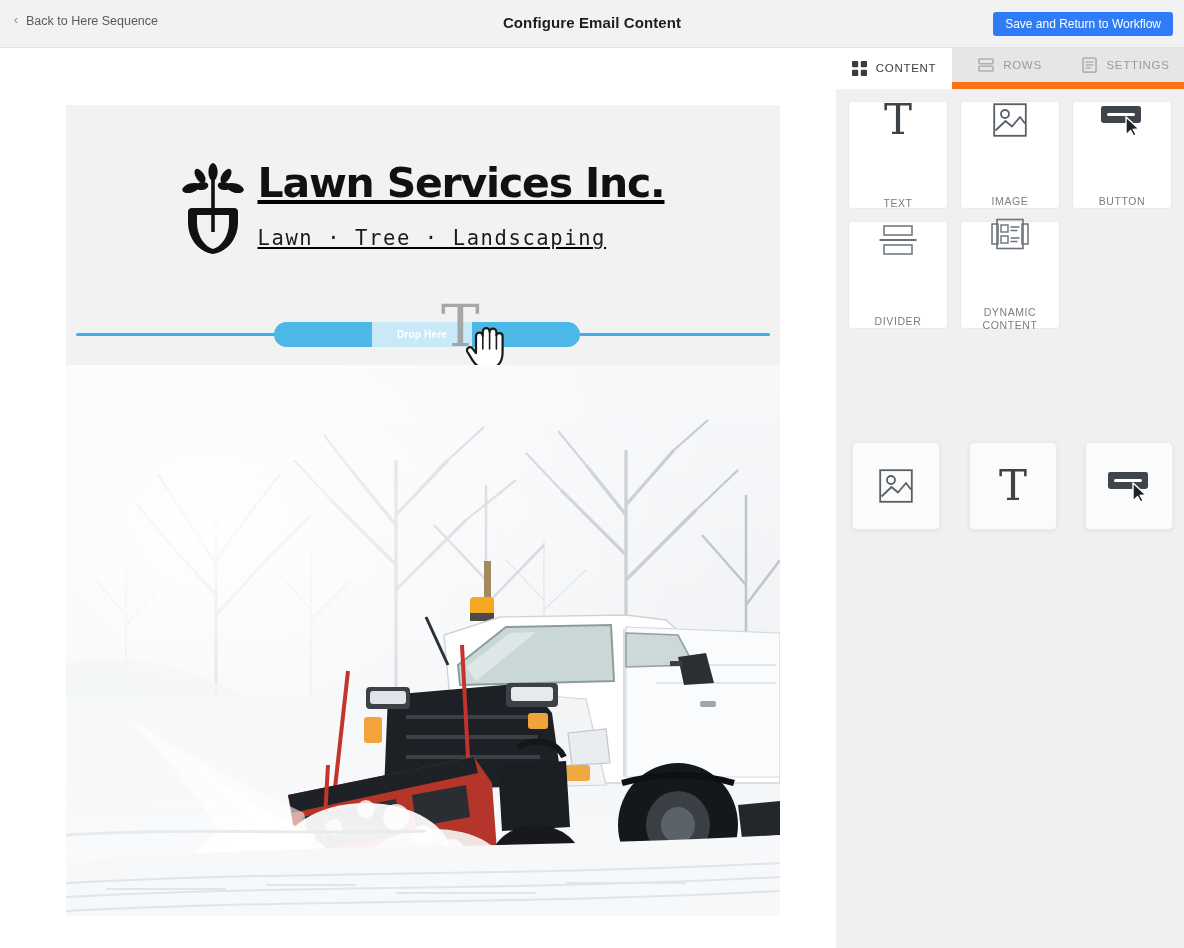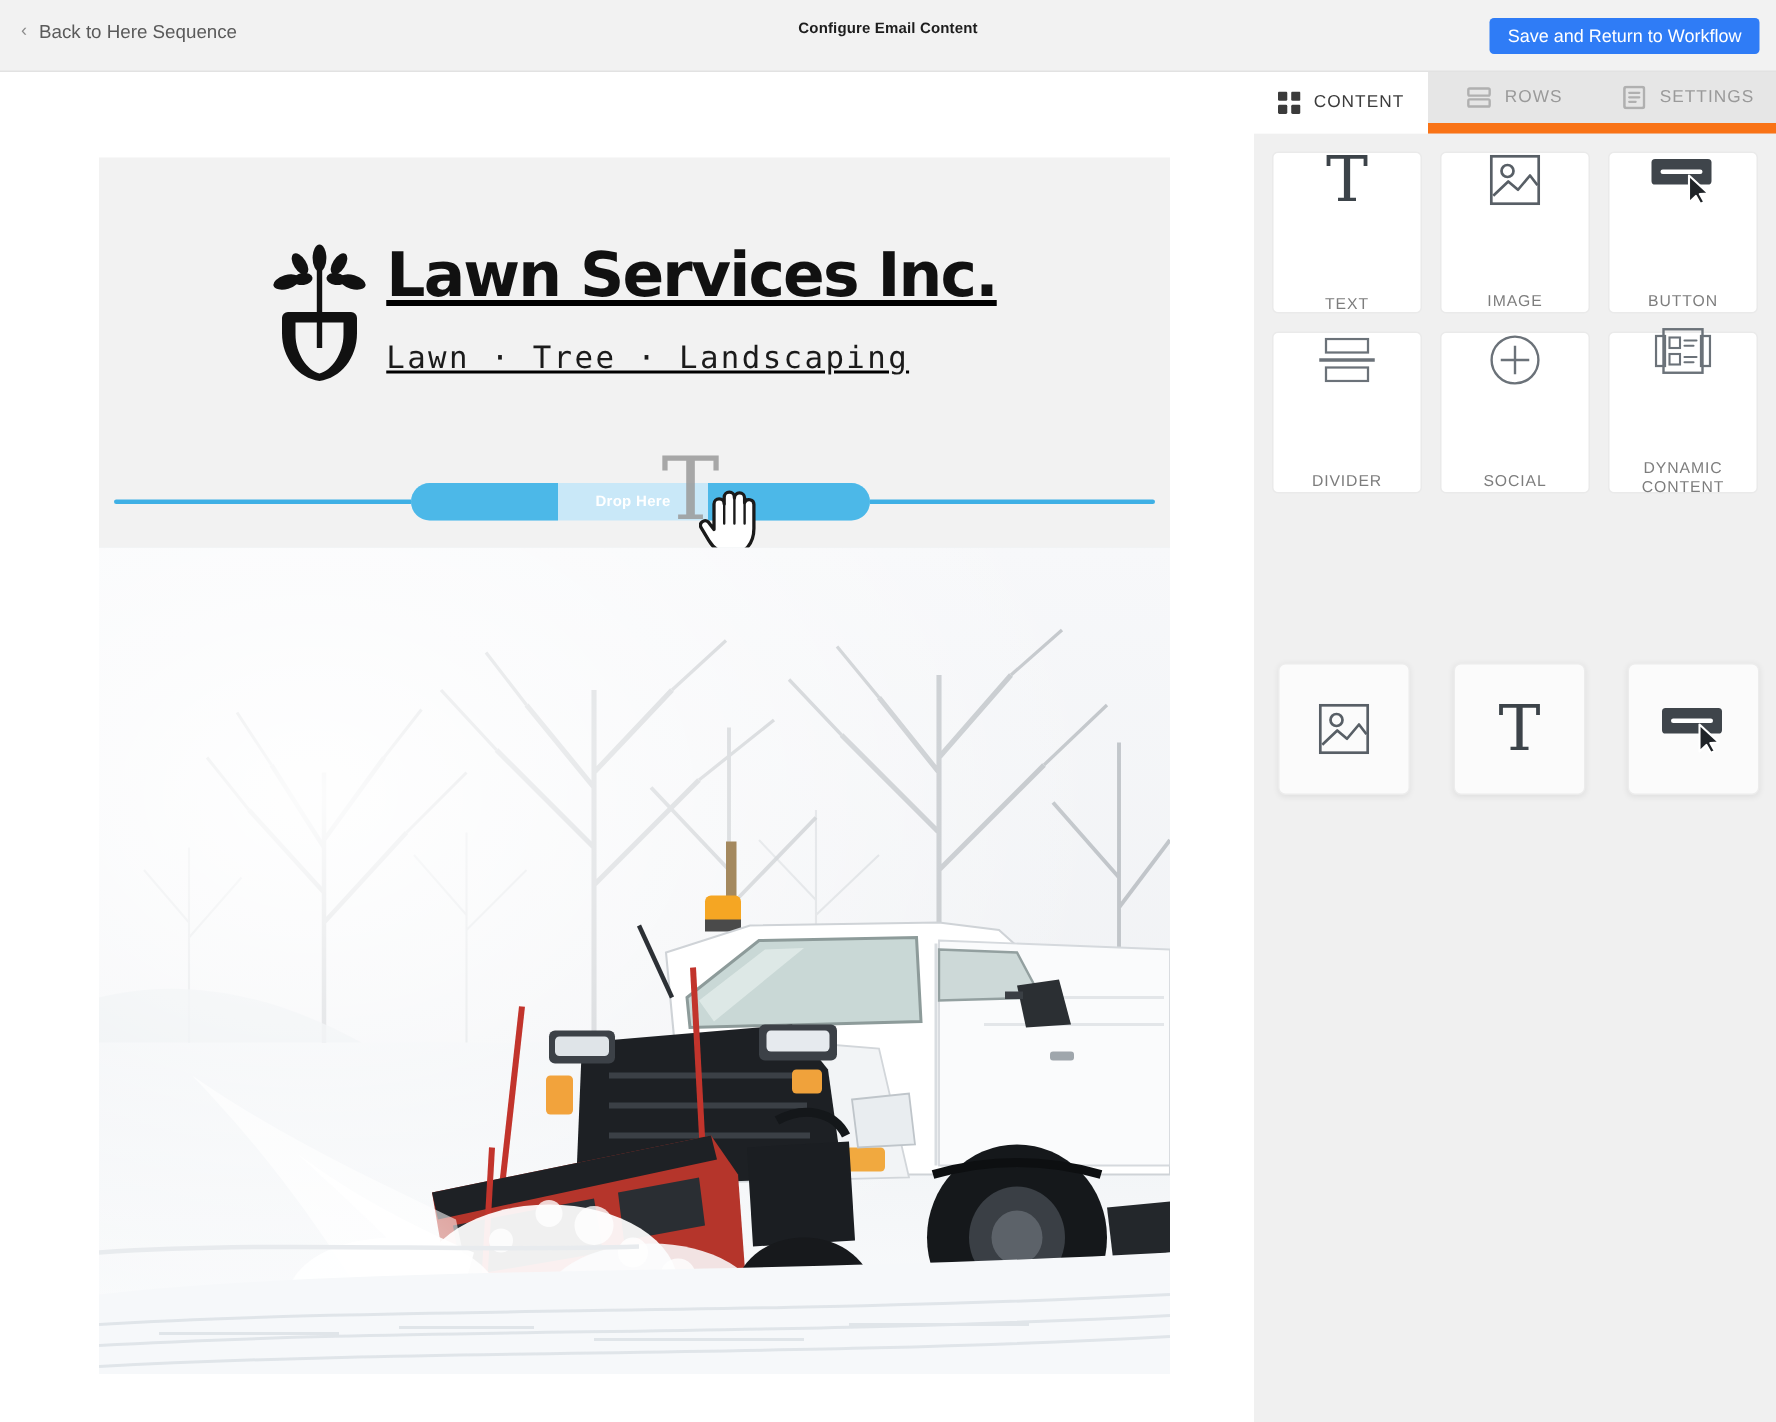--- a/index.html
+++ b/index.html
@@ -23,21 +23,21 @@
     color: #5a5a5a; font-size: 12.5px;
     cursor: pointer; user-select: none;
   }
   .back-chevron {
     font-size: 12px; line-height: 1; color: #8a8a8a;
     display: inline-block; transform: translateY(-1px);
   }
   .page-title {
     position: absolute; left: 0; top: 14px;
     width: 1184px; text-align: center;
-    font-size: 10px; font-weight: bold; color: #1d1d1d;
+    font-size: 15px; font-weight: bold; color: #1d1d1d;
     letter-spacing: .1px;
   }
   .save-btn {
     position: absolute; right: 11px; top: 12px;
     height: 24px; padding: 0 12px;
     background: #2f7cf6; color: #ffffff;
     border: none; border-radius: 3px;
     font-family: "Liberation Sans", sans-serif;
     font-size: 12px; line-height: 24px;
     cursor: pointer; white-space: nowrap;
@@ -458,29 +458,20 @@
       <div class="tile-icon">
         <svg width="38" height="30" viewBox="0 0 38 30">
           <rect x="5" y="1" width="28" height="9" fill="none" stroke="#6b7279" stroke-width="1.5"></rect>
           <path d="M0.5 15 H37.5" stroke="#6b7279" stroke-width="2.2"></path>
           <rect x="5" y="20" width="28" height="9" fill="none" stroke="#6b7279" stroke-width="1.5"></rect>
         </svg>
       </div>
       <div class="tile-label">DIVIDER</div>
     </div>
 
-    <div class="tile">
-      <div class="tile-icon">
-        <svg width="34" height="34" viewBox="0 0 34 34">
-          <circle cx="17" cy="17" r="15.6" fill="none" stroke="#6b7279" stroke-width="1.6"></circle>
-          <path d="M17 7.5 V26.5 M7.5 17 H26.5" stroke="#6b7279" stroke-width="1.6"></path>
-        </svg>
-      </div>
-      <div class="tile-label">SOCIAL</div>
-    </div>
 
     <div class="tile">
       <div class="tile-icon">
         <svg width="38" height="32" viewBox="0 0 38 32">
           <rect x="1" y="6" width="6" height="20" fill="none" stroke="#6b7279" stroke-width="1.5"></rect>
           <rect x="31" y="6" width="6" height="20" fill="none" stroke="#6b7279" stroke-width="1.5"></rect>
           <rect x="6" y="1.5" width="26" height="29" fill="none" stroke="#6b7279" stroke-width="1.6"></rect>
           <rect x="10" y="7" width="7" height="7" fill="none" stroke="#6b7279" stroke-width="1.4"></rect>
           <rect x="10" y="18" width="7" height="7" fill="none" stroke="#6b7279" stroke-width="1.4"></rect>
           <path d="M20 9 h8 M20 12.5 h6 M20 20 h8 M20 23.5 h6" stroke="#6b7279" stroke-width="1.4" stroke-linecap="round"></path>

